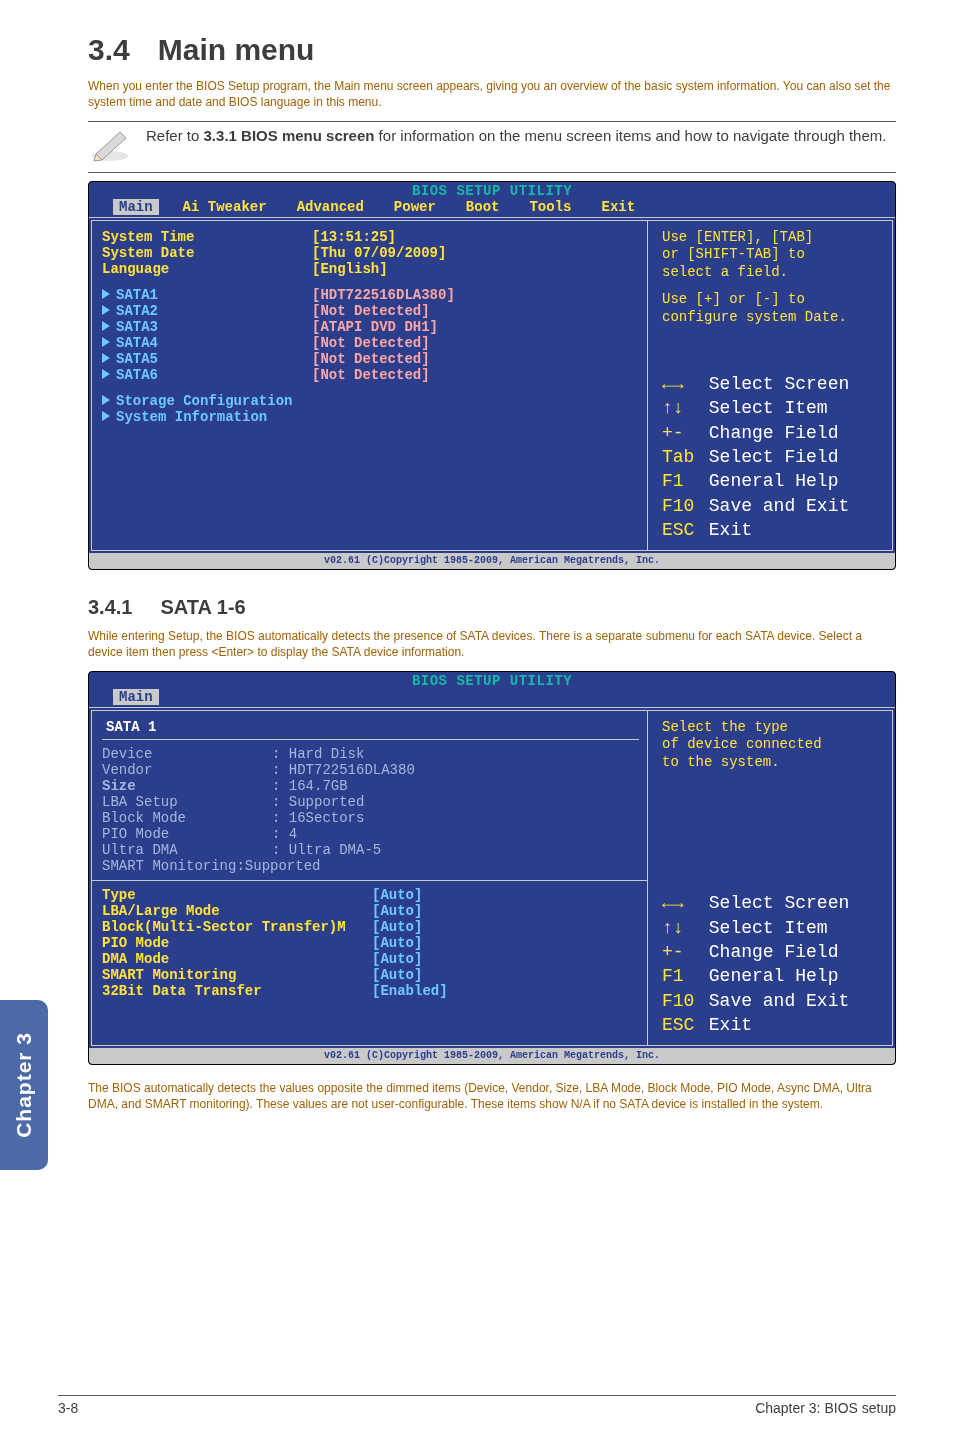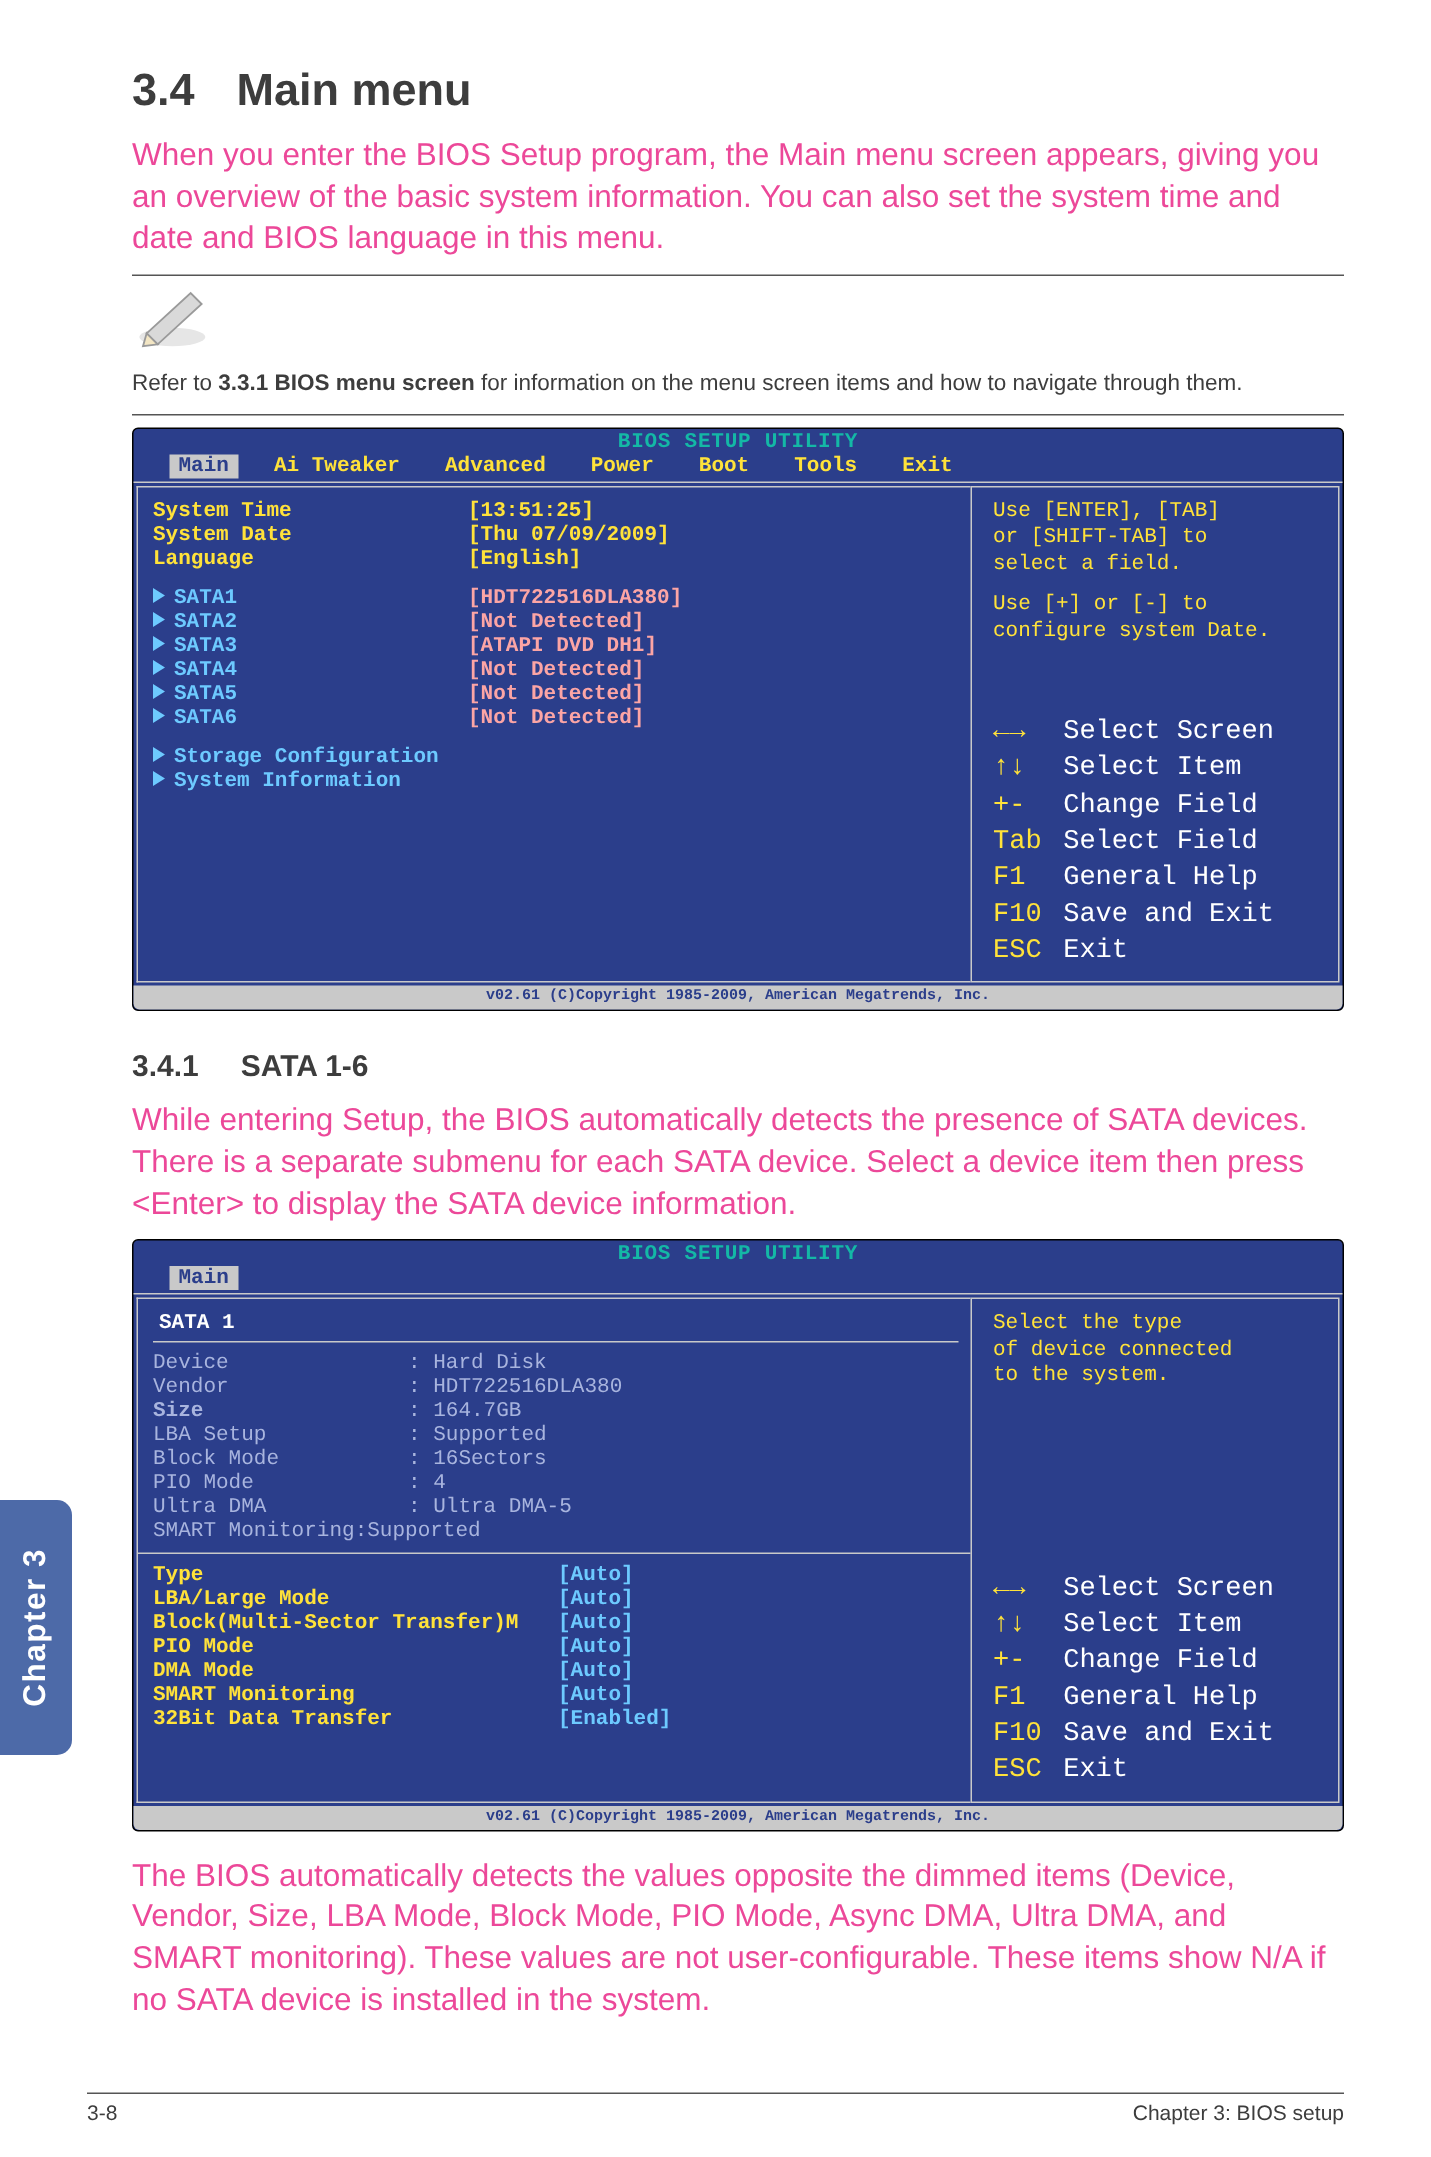--- a/index.html
+++ b/index.html
@@ -13,36 +13,35 @@
     position: relative;
     min-height: 1438px;
   }
   .page {
     padding: 28px 58px 0 88px;
   }
   h1.section-title {
     font-size: 30px;
     font-weight: bold;
     color: #3d3d3d;
-    margin: 16px 0 12px 0;
+    margin: 5px 0 12px 0;
   }
   h1.section-title .num { margin-right: 28px; }
   p.body {
-    font-size: 21px;
+    font-size: 12px;
     line-height: 1.32;
-    color: #ec4899;
+    color: #a16207;
     margin: 0 0 10px 0;
   }
   hr.rule { border: none; border-top: 1px solid #555; margin: 10px 0 4px 0; }
   .note-row {
     display: flex;
     align-items: flex-start;
     gap: 14px;
     margin: 4px 0 2px 0;
-    flex-direction: column;
   }
   .note-icon {
     flex: 0 0 44px;
     height: 36px;
   }
   .note-text {
     font-size: 15px;
     line-height: 1.3;
     color: #3d3d3d;
   }

